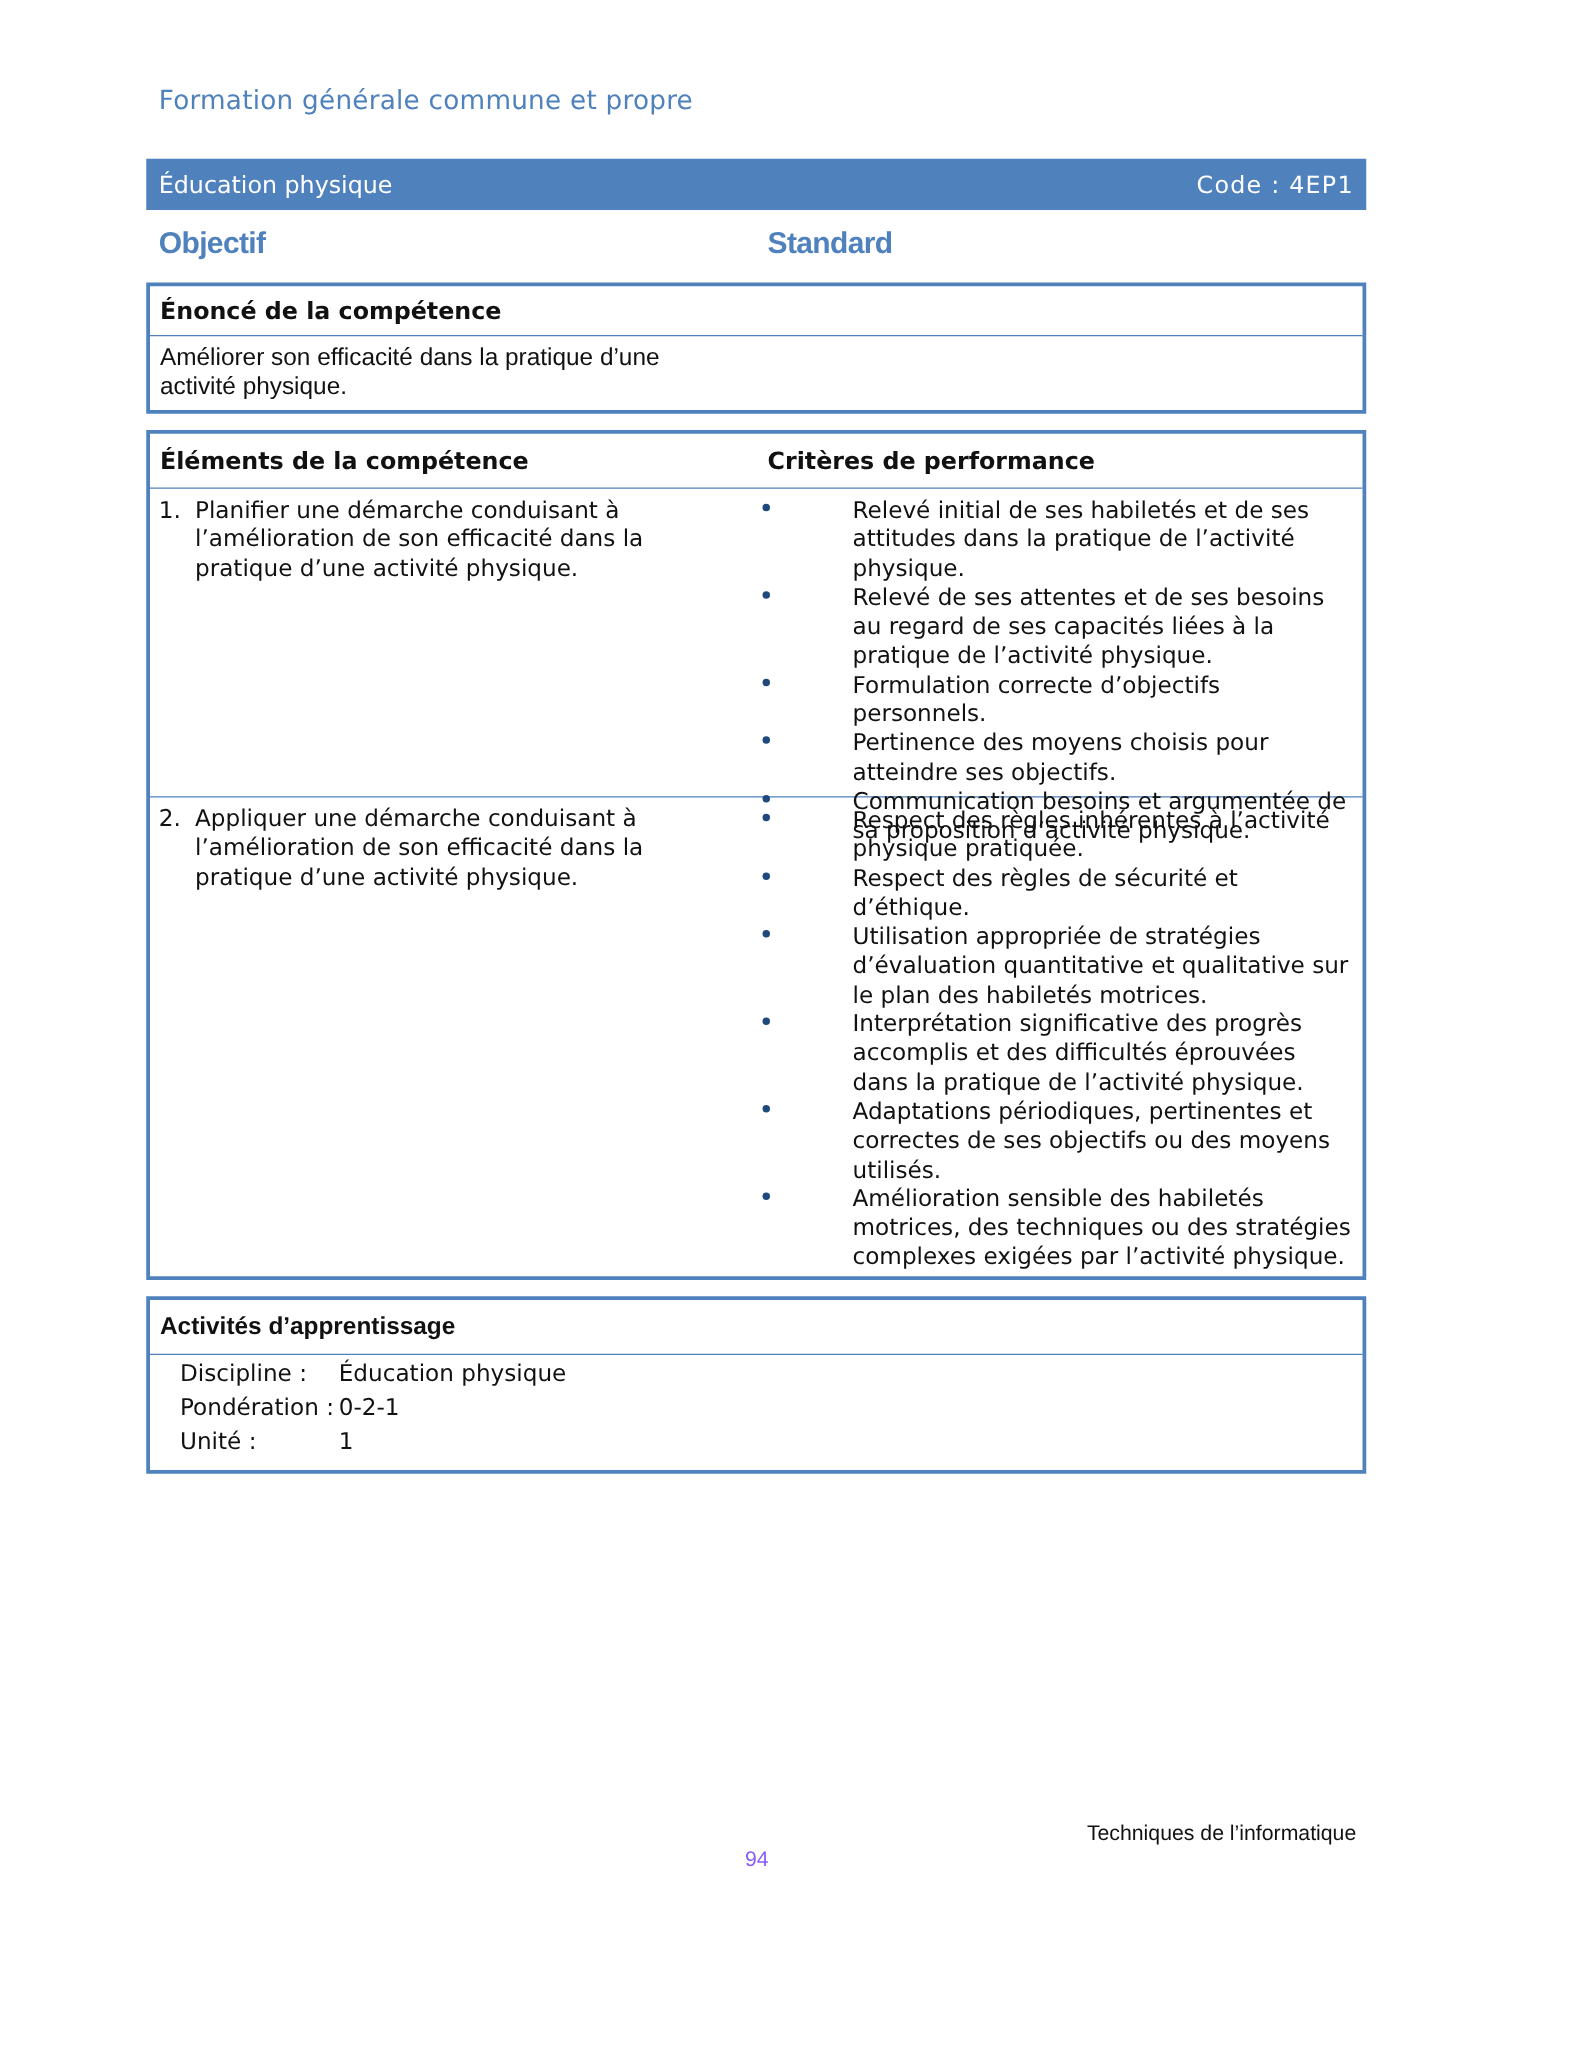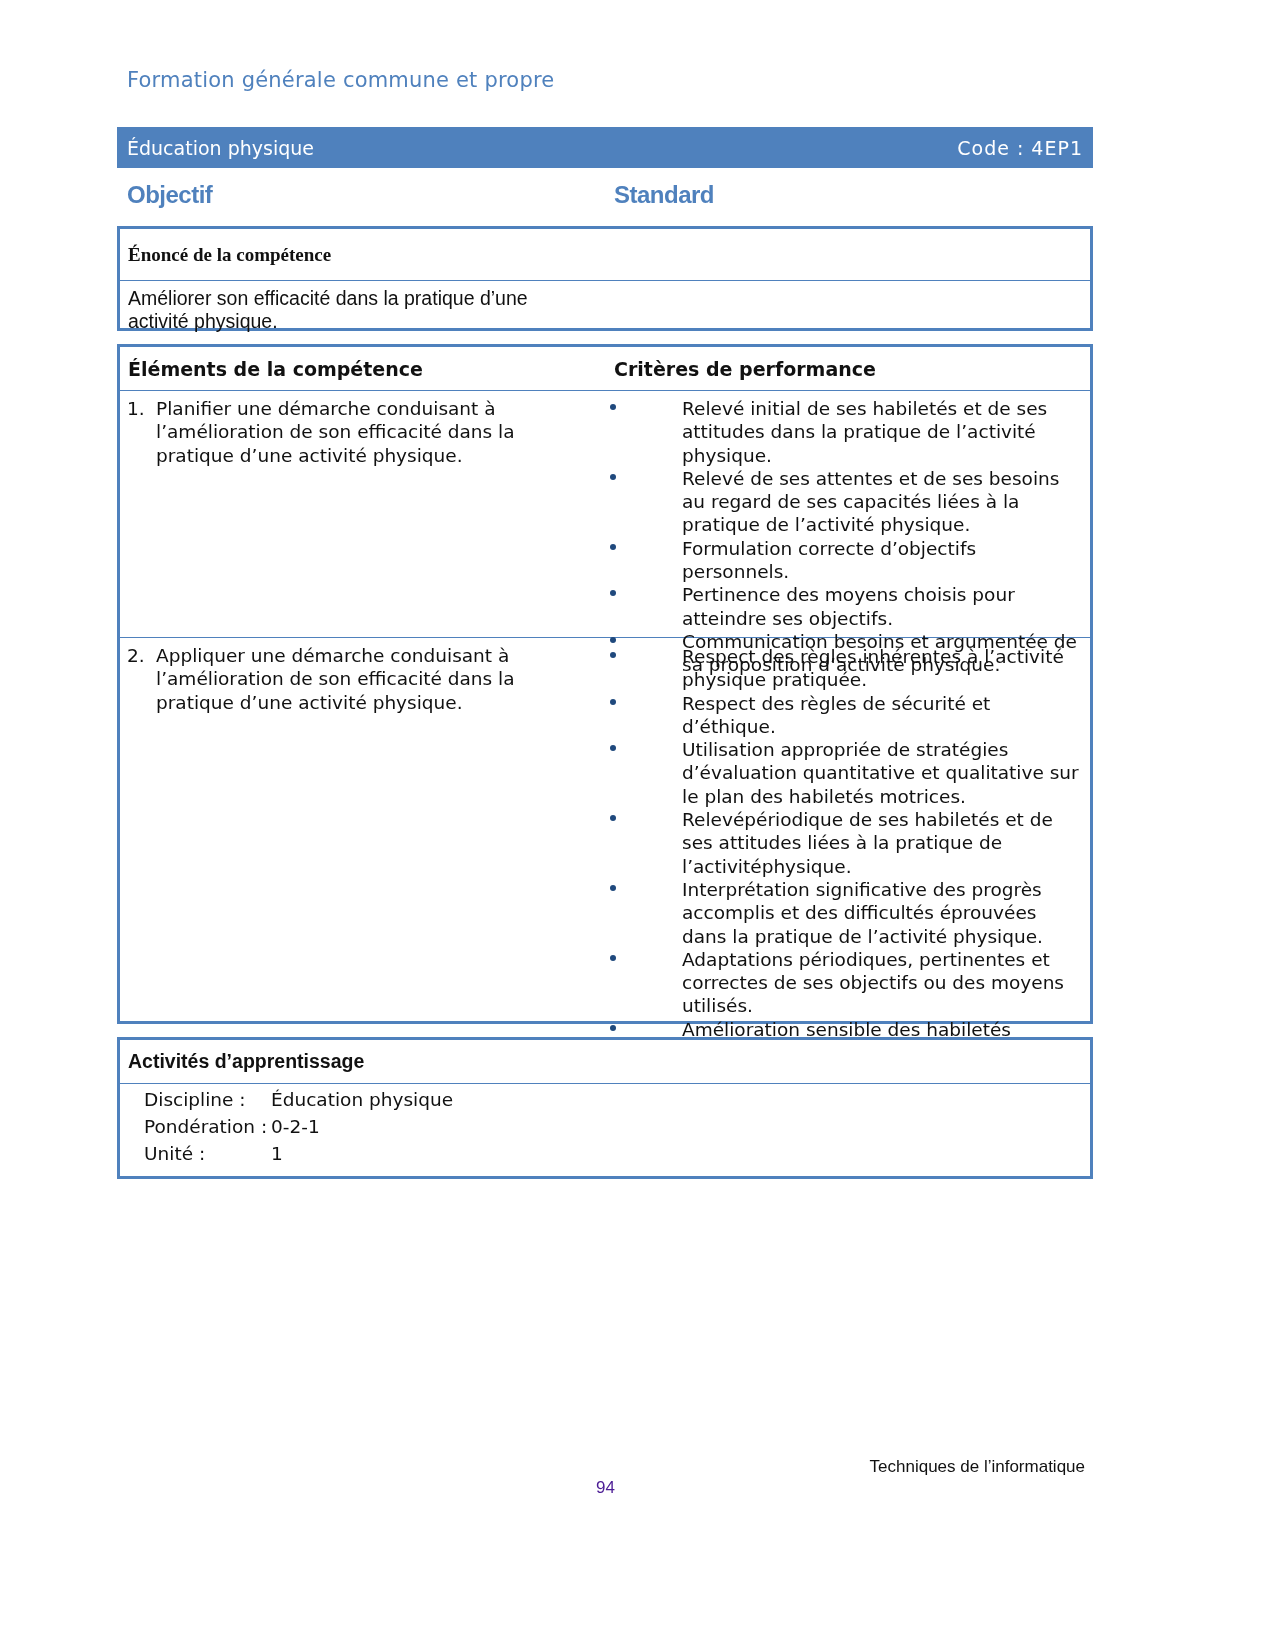--- a/index.html
+++ b/index.html
@@ -64,21 +64,21 @@
       box-sizing: border-box;
       display: flex;
       align-items: center;
       font-weight: bold;
       font-size: 19px;
     }
     .box .head-row .cell { padding-left: 8px; }
 
     
     .enonce { top: 226px; height: 105px; }
-    .enonce .head-row { height: 52px; font-family: Liberation Serif, serif; }
+    .enonce .head-row { height: 40px; }
     .enonce .body {
       padding: 6px 8px 0 8px;
       font-family: "Liberation Sans", sans-serif;
       font-size: 19.5px;
       line-height: 23px;
       width: 440px;
     }
 
     
     .elements { top: 344px; height: 680px; }
@@ -161,21 +161,21 @@
       font-family: "Liberation Sans", sans-serif;
       font-size: 17px;
       color: #111;
     }
     .footer-page {
       position: absolute;
       left: 596px;
       top: 1478px;
       font-family: "Liberation Sans", sans-serif;
       font-size: 17px;
-      color: #4c1d95;
+      color: #8b5cf6;
     }
   </style>
 </head>
 <body>
 
 <div class="section-heading">Formation générale commune et propre</div>
 
 <div class="course-bar">
   <span>Éducation physique</span>
   <span class="code">Code : 4EP1</span>
@@ -242,24 +242,20 @@
         <li>
             <span class="bullet"></span>
             <span class="ctext">Respect des règles de sécurité et d’éthique.</span>
           </li>
         <li>
             <span class="bullet"></span>
             <span class="ctext">Utilisation appropriée de stratégies d’évaluation quantitative et qualitative sur le plan des habiletés motrices.</span>
           </li>
         <li>
             <span class="bullet"></span>
-            <span class="ctext">Relevépériodique de ses habiletés et de ses attitudes liées à la pratique de l’activitéphysique.</span>
-          </li>
-        <li>
-            <span class="bullet"></span>
             <span class="ctext">Interprétation significative des progrès accomplis et des difficultés éprouvées dans la pratique de l’activité physique.</span>
           </li>
         <li>
             <span class="bullet"></span>
             <span class="ctext">Adaptations périodiques, pertinentes et correctes de ses objectifs ou des moyens utilisés.</span>
           </li>
         <li>
             <span class="bullet"></span>
             <span class="ctext">Amélioration sensible des habiletés motrices, des techniques ou des stratégies complexes exigées par l’activité physique.</span>
           </li>

